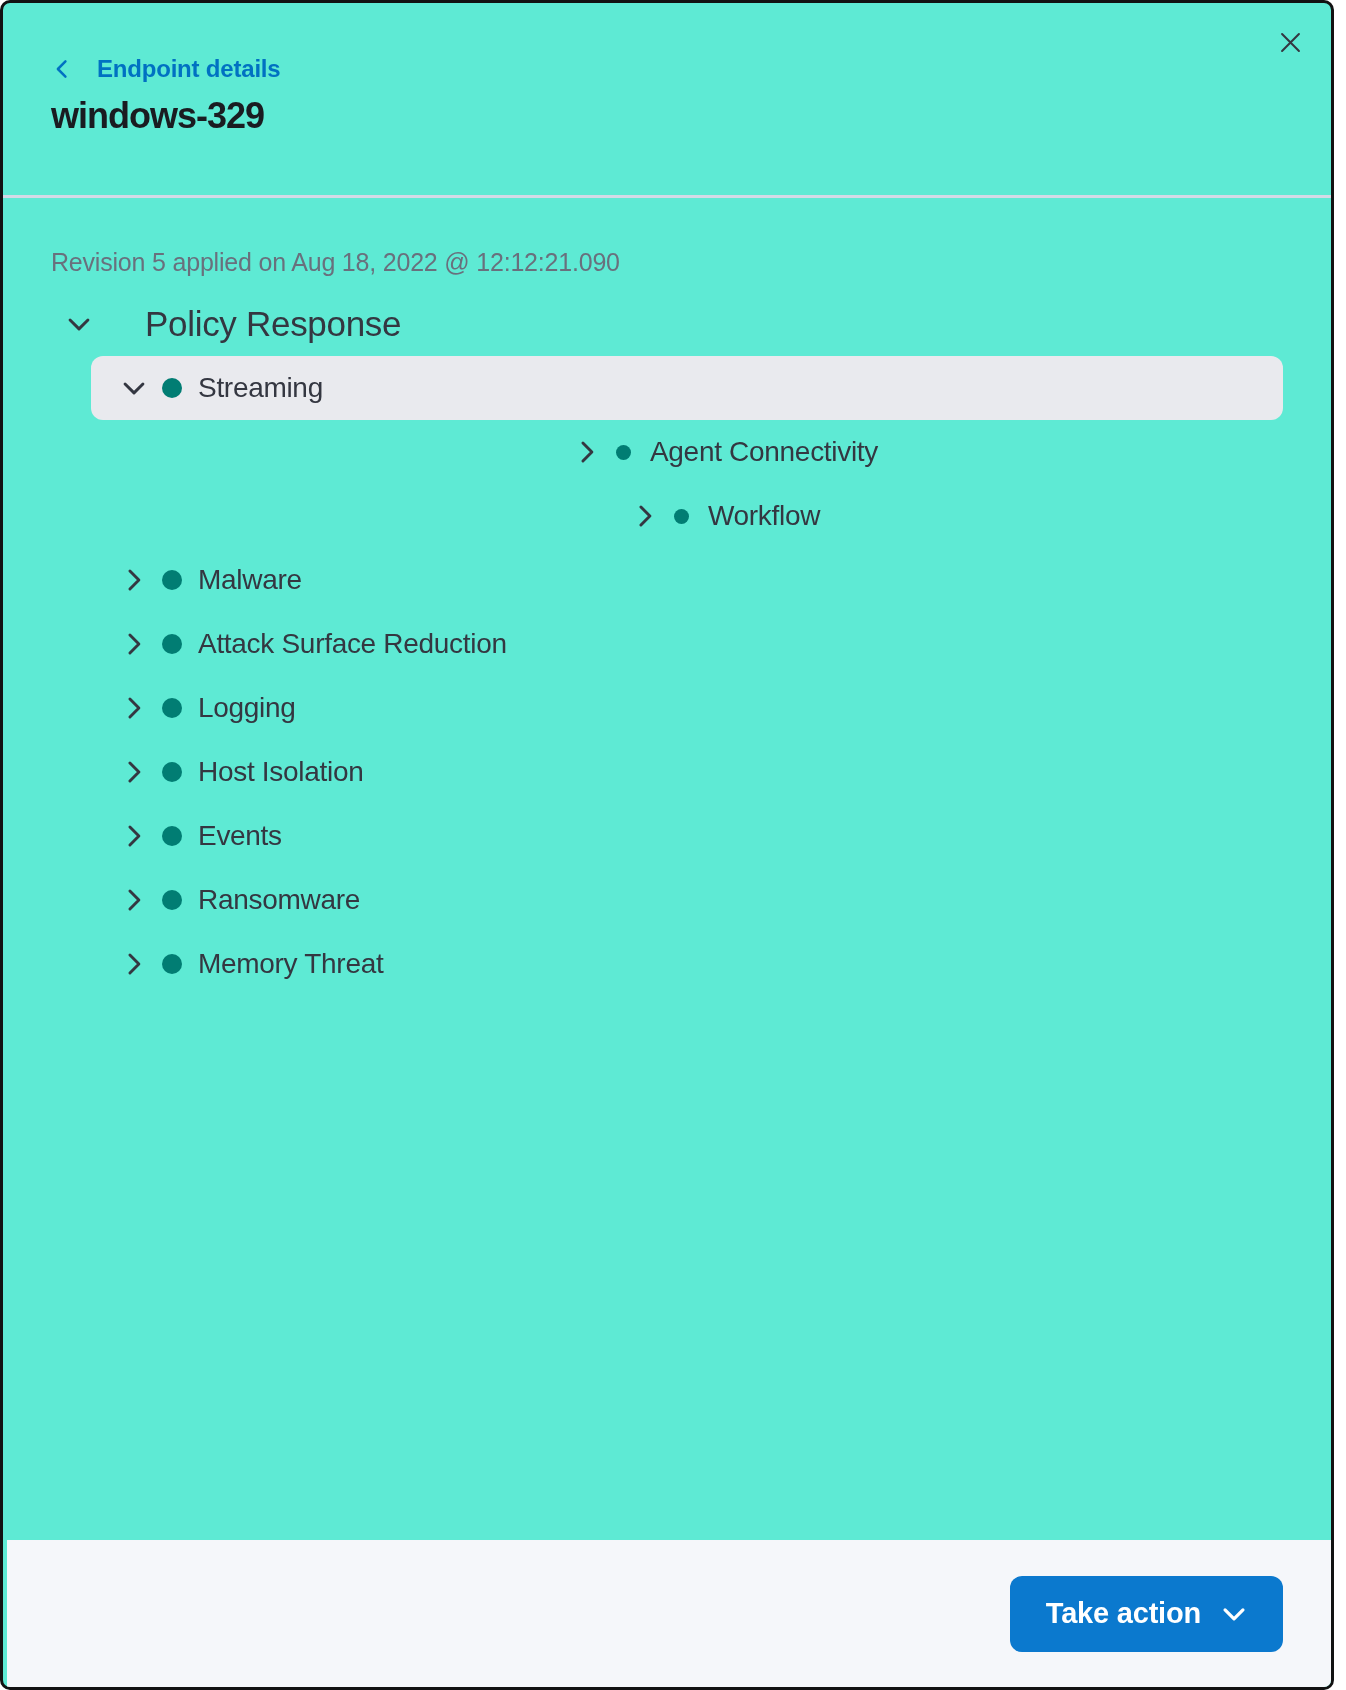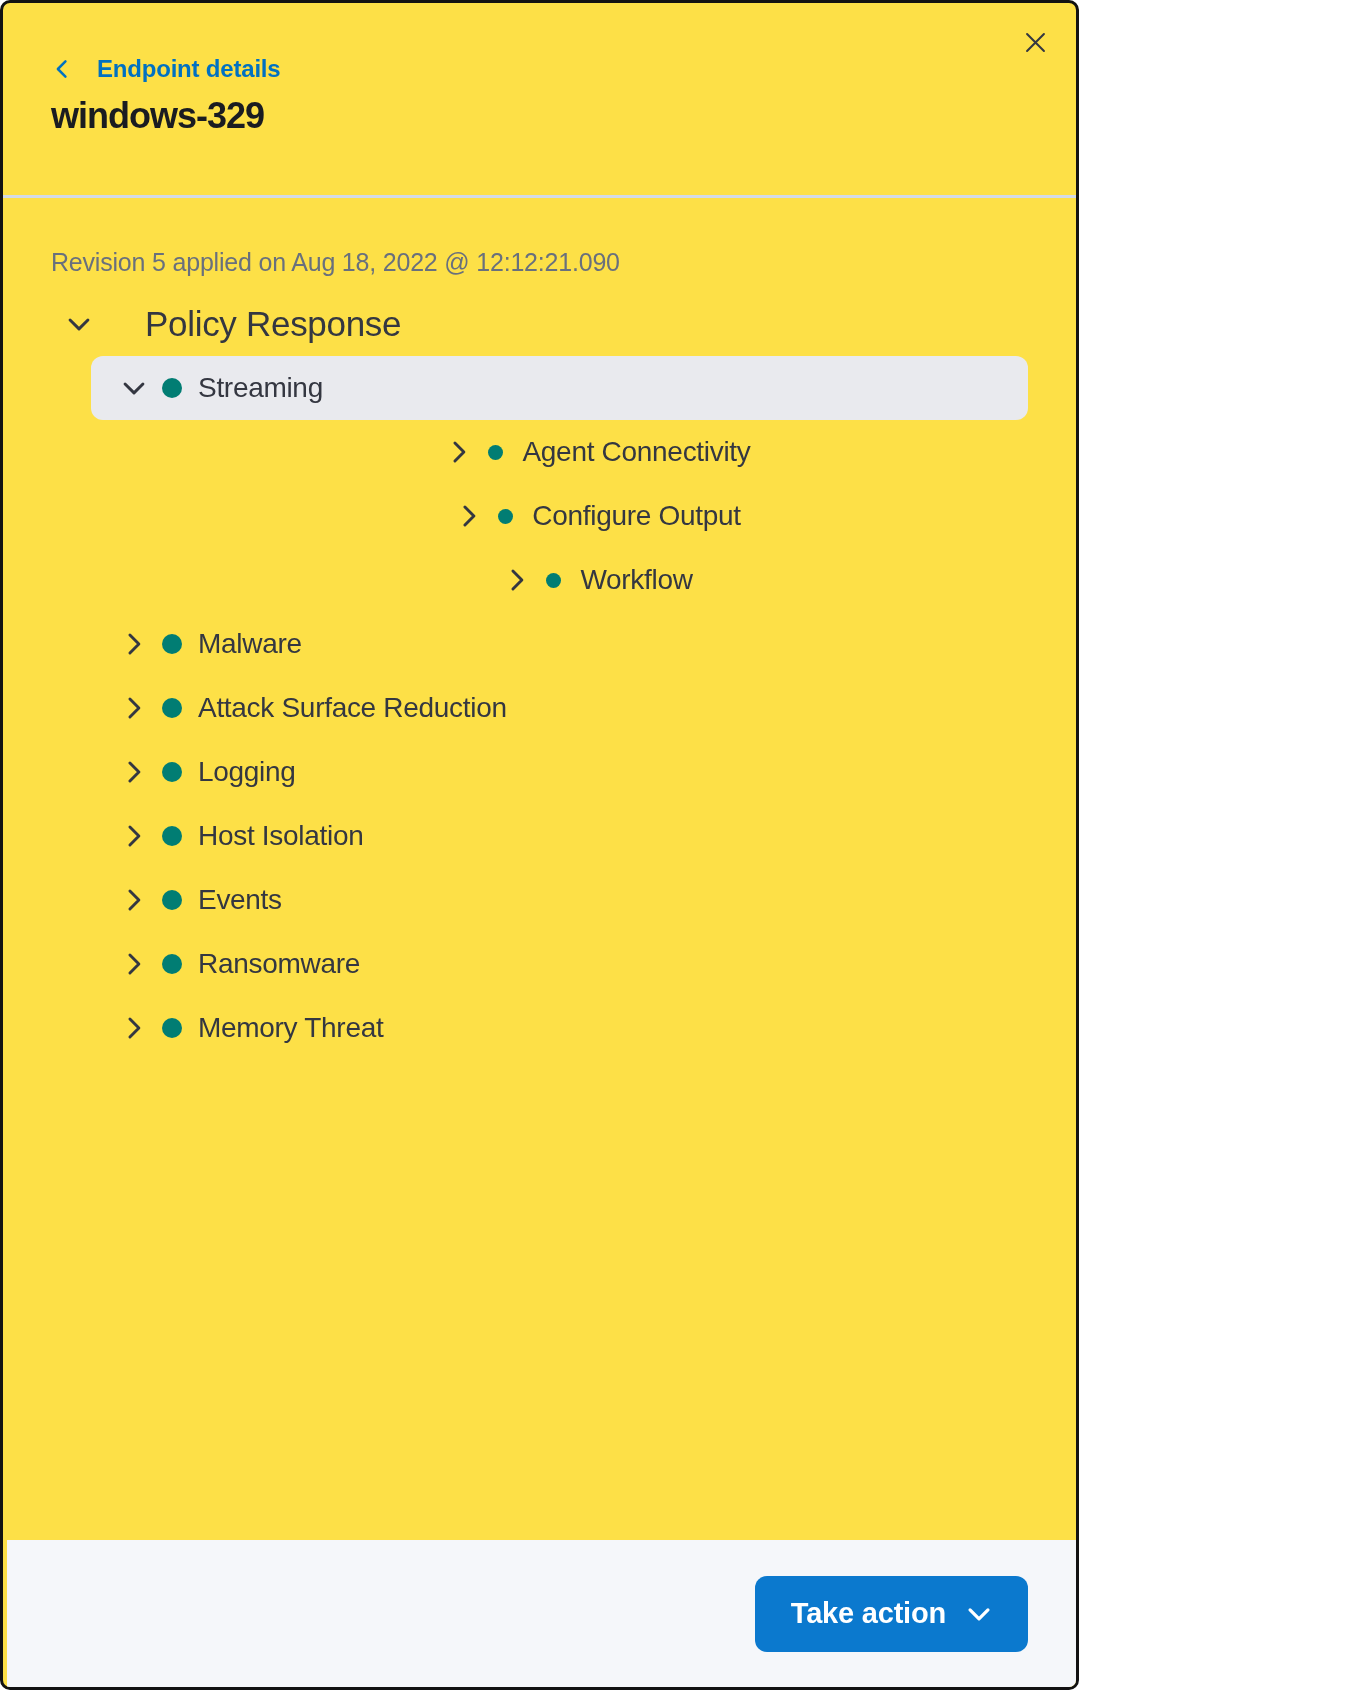--- a/index.html
+++ b/index.html
@@ -1,22 +1,22 @@
 <!DOCTYPE html>
 <html><head>
 <meta charset="utf-8">
 <style>
   * { box-sizing: border-box; }
   html, body { margin: 0; padding: 0; background: #ffffff; }
 
   .screen {
     position: relative;
-    width: 1079px;
+    width: 1334px;
     height: 1690px;
-    background: #fde047;
+    background: #5eead4;
     border: 3px solid #121212;
     border-radius: 10px;
     overflow: hidden;
     font-family: "Liberation Sans", "DejaVu Sans", sans-serif;
     color: var(--text, #343741);
   }
 
   
   .flyout-header {
     position: relative;
@@ -200,30 +200,20 @@
     <span class="tree-label">Agent Connectivity</span>
   </div>
           <div class="tree-row level-2">
     <span class="chev chev-right">
       <svg width="26" height="26" viewBox="0 0 16 16" fill="none" stroke="currentColor" stroke-width="1.8" stroke-linecap="round" stroke-linejoin="round">
                 <path d="M5.5 2.5 L11 8 L5.5 13.5"></path>
               </svg>
     </span>
 
     <span class="dot"></span>
-    <span class="tree-label">Configure Output</span>
-  </div>
-          <div class="tree-row level-2">
-    <span class="chev chev-right">
-      <svg width="26" height="26" viewBox="0 0 16 16" fill="none" stroke="currentColor" stroke-width="1.8" stroke-linecap="round" stroke-linejoin="round">
-                <path d="M5.5 2.5 L11 8 L5.5 13.5"></path>
-              </svg>
-    </span>
-
-    <span class="dot"></span>
     <span class="tree-label">Workflow</span>
   </div>
           <div class="tree-row level-1">
     <span class="chev chev-right">
       <svg width="26" height="26" viewBox="0 0 16 16" fill="none" stroke="currentColor" stroke-width="1.8" stroke-linecap="round" stroke-linejoin="round">
                 <path d="M5.5 2.5 L11 8 L5.5 13.5"></path>
               </svg>
     </span>
 
     <span class="dot"></span>

